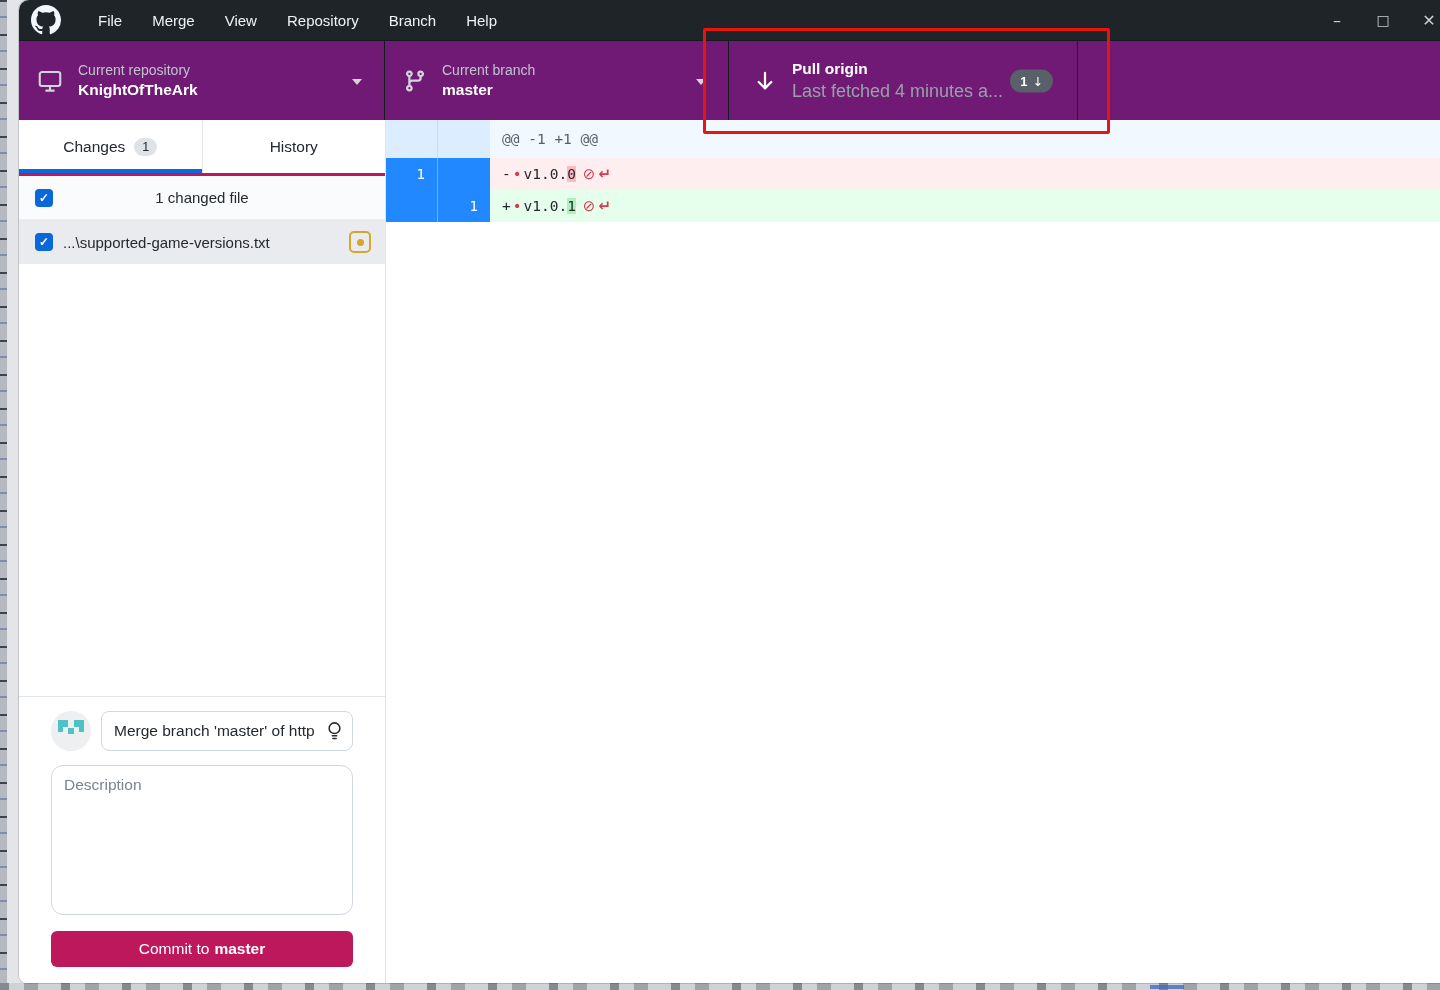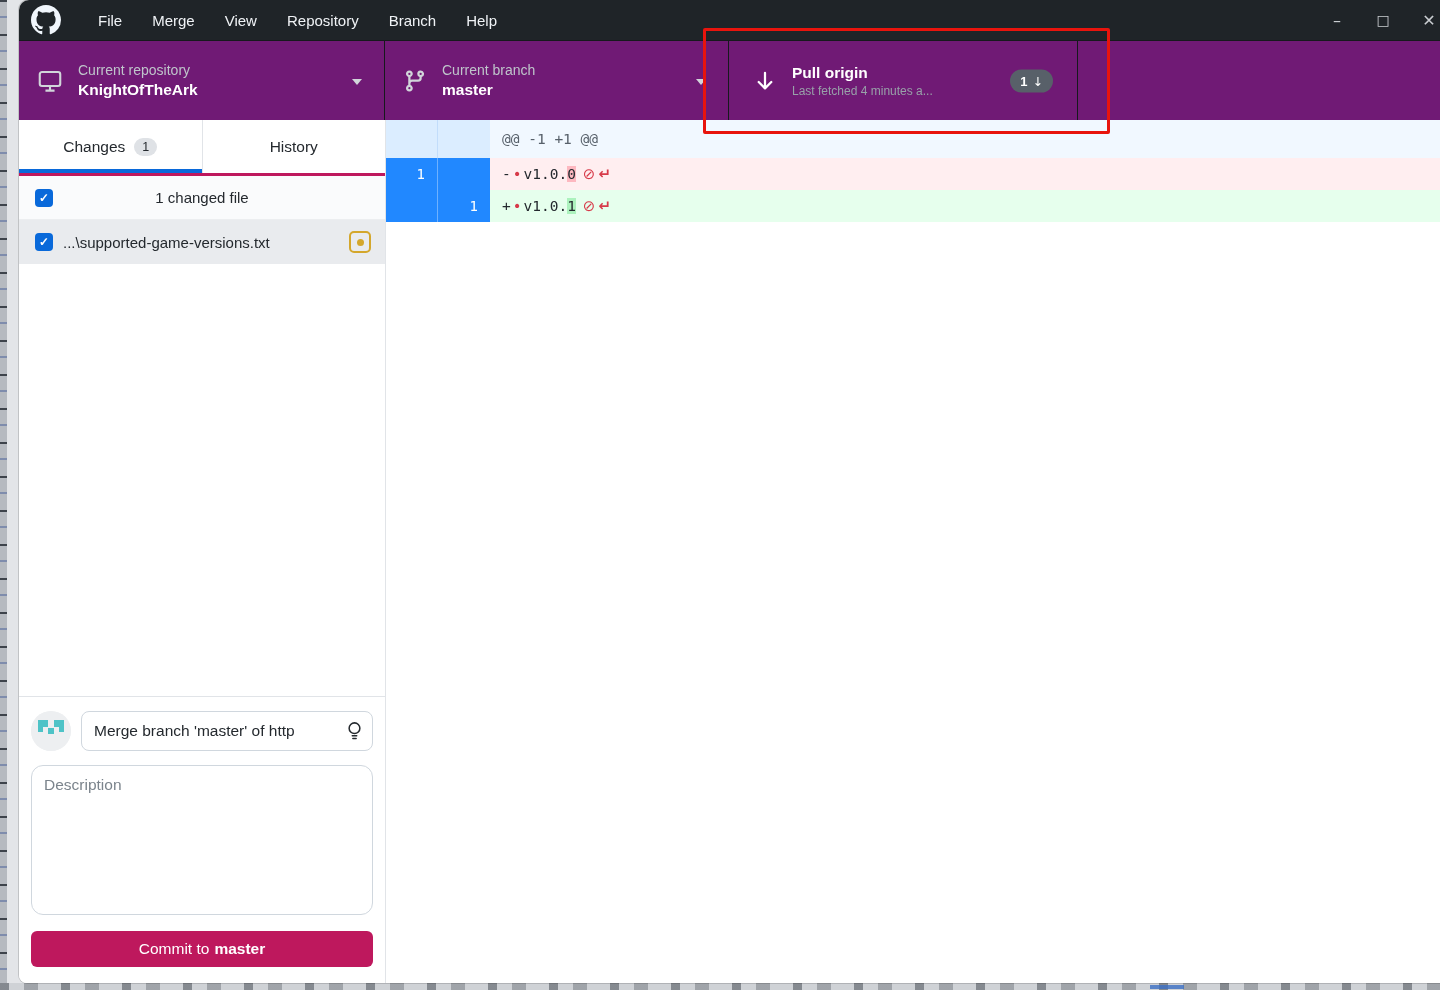--- a/index.html
+++ b/index.html
@@ -47,21 +47,21 @@
   .toolbar { height:80px; background:#701a75; border-top:1px solid #16191d; display:flex; }
   .tb-section { position:relative; height:100%; border-right:1px solid #16191d; display:flex; align-items:center; padding-left:18px; }
   .tb-sec-repo   { width:366px; }
   .tb-sec-branch { width:344px; }
   .tb-sec-pull   { width:349px; padding-left:24px; }
   .tb-sec-rest   { flex:1; border-right:none; }
   .tb-icon { color:#d1d5da; flex:0 0 auto; display:flex; }
   .tb-text { margin-left:15px; line-height:1.3; }
   .tb-label { font-size:14px; color:#bfc5cb; }
   .tb-value { font-size:15.5px; font-weight:bold; color:#fff; margin-top:1px; }
-  .tb-sub { font-size:12px; color:#98a1a9; margin-top:1px; }
+  .tb-sub { font-size:18px; color:#98a1a9; margin-top:1px; }
   .tb-caret { position:absolute; right:22px; top:50%; margin-top:-2px;
     width:0; height:0; border-left:5.5px solid transparent; border-right:5.5px solid transparent; border-top:6px solid #d1d5da; }
   .pull-badge { position:absolute; right:24px; top:50%; transform:translateY(-50%);
     background:#586069; color:#fff; border-radius:12px; height:23px; padding:0 10px;
     display:flex; align-items:center; gap:5px; font-size:13px; font-weight:bold; }
   .pull-badge .bd-arrow { font-family:"DejaVu Sans", sans-serif; font-weight:normal; font-size:12.5px; }
 
   
   .main { position:absolute; top:120px; left:0; right:0; bottom:0; display:flex; }
 
@@ -78,21 +78,21 @@
   .files-header { position:relative; height:44px; background:#fafbfc; border-bottom:1px solid #eceef0;
     display:flex; align-items:center; justify-content:center; font-size:15px; flex:0 0 auto; }
   .files-header .checkbox { position:absolute; left:16px; }
   .file-row { height:44px; background:#e9ebee; display:flex; align-items:center; padding:0 14px 0 16px; font-size:15px; flex:0 0 auto; }
   .file-row .file-name { flex:1; margin-left:10px; white-space:nowrap; overflow:hidden; }
   .mod-icon { width:22px; height:22px; border:2px solid #d4a72c; border-radius:5px; position:relative; flex:0 0 auto; }
   .mod-icon::after { content:''; position:absolute; left:50%; top:50%; width:7px; height:7px; margin:-3.5px 0 0 -3.5px; border-radius:50%; background:#d4a72c; }
   .sidebar-spacer { flex:1; background:#fff; }
 
   
-  .commit-area { border-top:1px solid #e1e4e8; padding:14px 12px 16px; flex:0 0 auto; }
+  .commit-area { border-top:1px solid #e1e4e8; padding:14px 32px 16px; flex:0 0 auto; }
   .summary-row { display:flex; align-items:center; gap:10px; margin-bottom:14px; }
   .avatar { width:40px; height:40px; border-radius:50%; background:#edeff1; overflow:hidden; flex:0 0 auto; display:flex; align-items:center; justify-content:center; }
   .summary-wrap { flex:1; position:relative; }
   .summary-input { width:100%; height:40px; border:1px solid #d0d7de; border-radius:8px; padding:0 36px 0 12px;
     font-size:15.5px; font-family:"Liberation Sans", sans-serif; color:#24292e; outline:none; background:#fff; }
   .bulb-icon { position:absolute; right:9px; top:10px; }
   .description { width:100%; height:150px; border:1px solid #d0d7de; border-radius:12px; padding:10px 12px;
     font-size:15.5px; font-family:"Liberation Sans", sans-serif; resize:none; outline:none; margin-bottom:16px; display:block; }
   .description::placeholder { color:#7b848c; }
   .commit-btn { width:100%; height:36px; background:#be185d; border:none; border-radius:6px; color:#fff;

